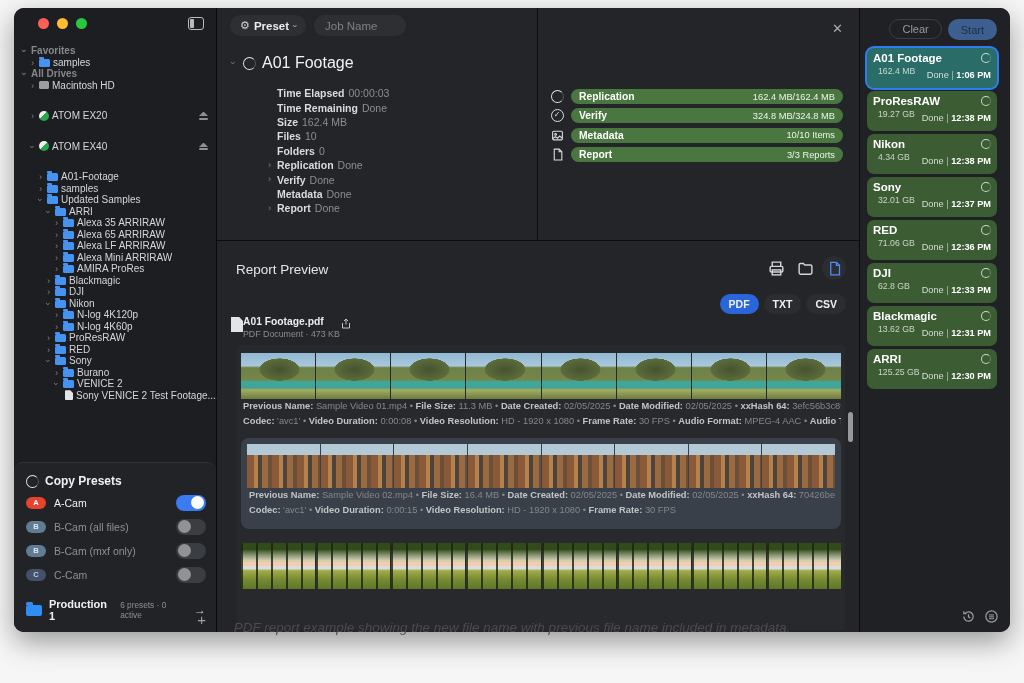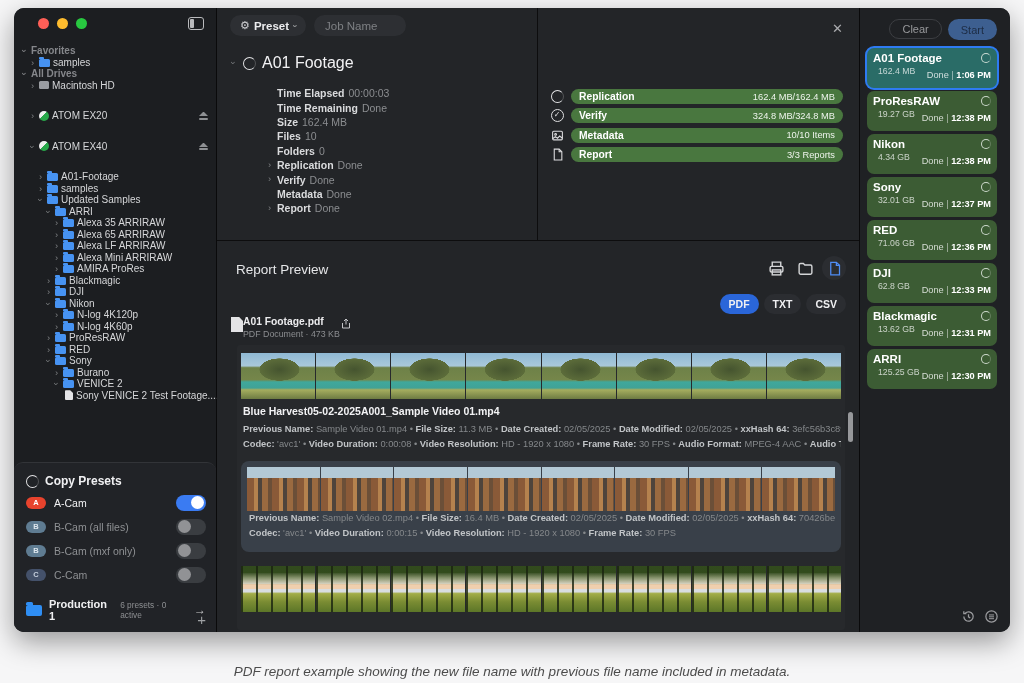--- a/index.html
+++ b/index.html
@@ -114,21 +114,21 @@
   .card{height:40px;border-radius:7px;background:#3c5c34;margin-bottom:3px;position:relative;padding:4px 6px;box-sizing:border-box;}
   .card.sel{background:#2a6c67;box-shadow:0 0 0 2px #2e7bf3;}
   .cname{font-size:11.5px;font-weight:bold;color:#fff;line-height:12px;}
   .cring{position:absolute;top:5px;right:6px;width:10px;height:10px;border:1.2px solid rgba(230,238,230,.85);border-right-color:rgba(255,255,255,.2);border-radius:50%;box-sizing:border-box;}
   .csize{font-size:8.7px;color:rgba(255,255,255,.72);margin:2px 0 0 5px;}
   .cdone{position:absolute;right:6px;bottom:8px;font-size:9.2px;color:rgba(255,255,255,.78);}
   .cdone .st::after{content:" | ";color:rgba(255,255,255,.6);}
   .cdone .tm{font-weight:bold;color:#fff;}
   .bots{position:absolute;bottom:8px;right:11px;display:flex;gap:8px;}
   
-  .caption{position:absolute;top:664px;left:0;width:100%;text-align:center;font-style:italic;font-size:13.5px;color:#4c4c4c;}
+  .caption{position:absolute;top:620px;left:0;width:100%;text-align:center;font-style:italic;font-size:13.5px;color:#4c4c4c;}
   svg{display:block;}
 </style>
 </head>
 <body>
 
 <div class="w">
 
   <div class="sidebar">
     <div class="lights">
       <div class="light r"></div>
@@ -468,21 +468,20 @@
       <div class="strip">
         <div class="tile t1"></div>
           <div class="tile t1"></div>
           <div class="tile t1"></div>
           <div class="tile t1"></div>
           <div class="tile t1"></div>
           <div class="tile t1"></div>
           <div class="tile t1"></div>
           <div class="tile t1"></div>
       </div>
-      <div class="btitle">Blue Harvest05-02-2025A001_Sample Video 01.mp4</div>
       <div class="mline">
         <span class="kv"><b>Previous Name:</b> <span>Sample Video 01.mp4</span></span><span class="kv"><b>File Size:</b> <span>11.3 MB</span></span><span class="kv"><b>Date Created:</b> <span>02/05/2025</span></span><span class="kv"><b>Date Modified:</b> <span>02/05/2025</span></span><span class="kv"><b>xxHash 64:</b> <span>3efc56b3c89b5814</span></span>
       </div>
       <div class="mline">
         <span class="kv"><b>Codec:</b> <span>'avc1'</span></span><span class="kv"><b>Video Duration:</b> <span>0:00:08</span></span><span class="kv"><b>Video Resolution:</b> <span>HD - 1920 x 1080</span></span><span class="kv"><b>Frame Rate:</b> <span>30 FPS</span></span><span class="kv"><b>Audio Format:</b> <span>MPEG-4 AAC</span></span><span class="kv"><b>Audio Tracks:</b> </span>
       </div>
 
       <div class="b2">
         <div class="strip">
           <div class="tile t2"></div>

